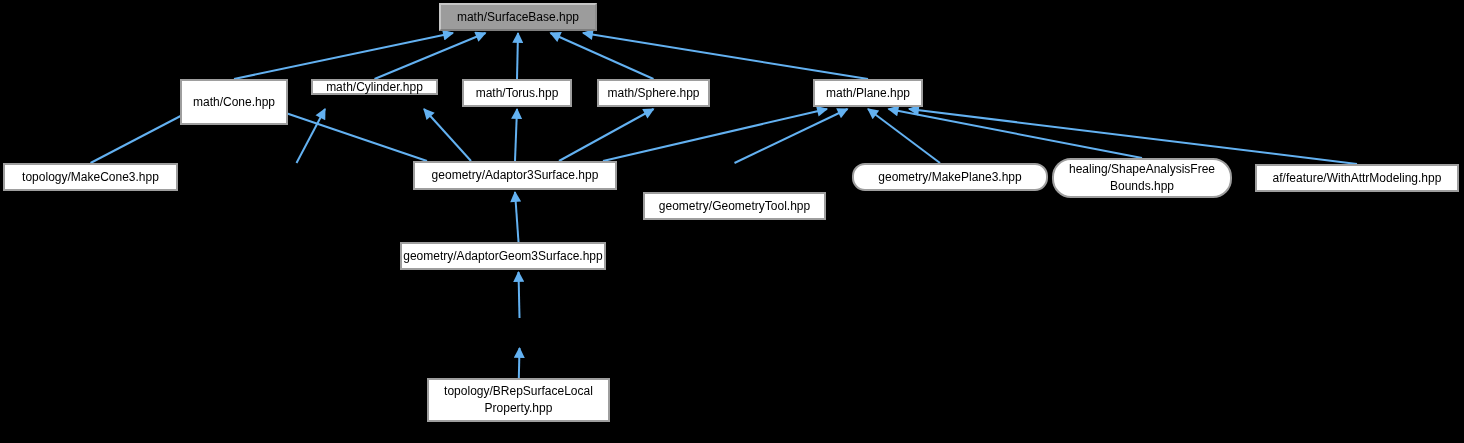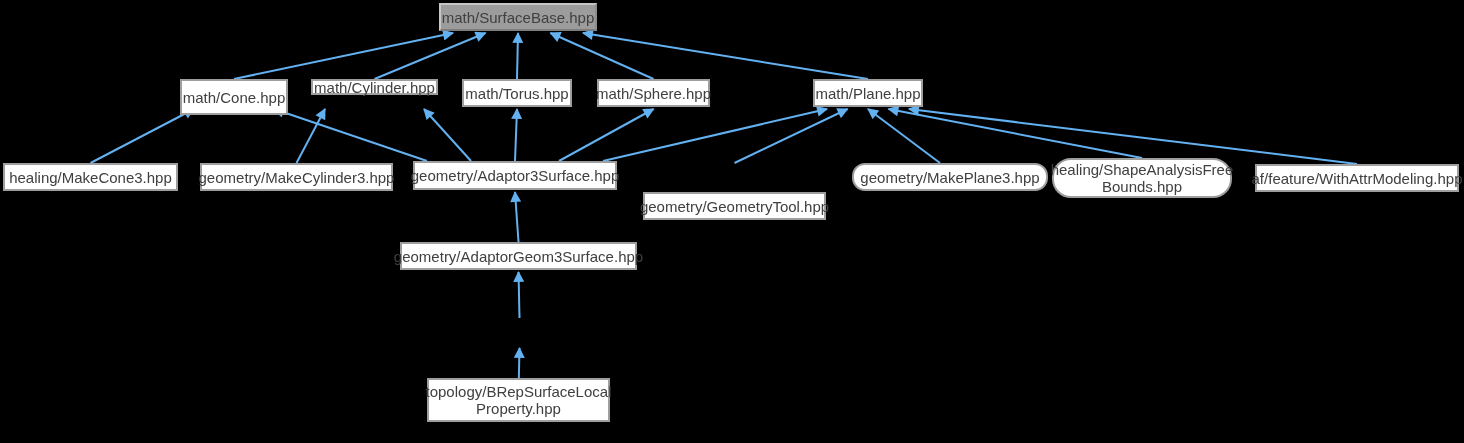--- a/index.html
+++ b/index.html
@@ -24,22 +24,22 @@
   }
   .node {
     position: absolute;
     box-sizing: border-box;
     display: flex;
     align-items: center;
     justify-content: center;
     text-align: center;
     background: #ffffff;
     border: 2px solid #9e9e9e;
-    color: #404040;
-    font-size: 15px;
+    color: #000000;
+    font-size: 12px;
     line-height: 17px;
     white-space: pre-line;
     cursor: pointer;
   }
   .node.current {
     background: #9c9c9c;
     border: 2px solid #c6c6c6;
     border-bottom-color: #7d7d7d;
     border-right-color: #8d8d8d;
     cursor: default;
@@ -70,29 +70,28 @@
       <line x1="734.5" y1="163" x2="847.5" y2="109" stroke="#63b1f1" stroke-width="2" marker-end="url(#arrow)"></line>
       <line x1="940" y1="163" x2="868" y2="109" stroke="#63b1f1" stroke-width="2" marker-end="url(#arrow)"></line>
       <line x1="1142" y1="158" x2="888.5" y2="109" stroke="#63b1f1" stroke-width="2" marker-end="url(#arrow)"></line>
       <line x1="1357" y1="164" x2="909" y2="109" stroke="#63b1f1" stroke-width="2" marker-end="url(#arrow)"></line>
       <line x1="518.5" y1="242" x2="515" y2="192" stroke="#63b1f1" stroke-width="2" marker-end="url(#arrow)"></line>
       <line x1="519.5" y1="318" x2="518.5" y2="272" stroke="#63b1f1" stroke-width="2" marker-end="url(#arrow)"></line>
       <line x1="518.5" y1="393" x2="519.5" y2="348" stroke="#63b1f1" stroke-width="2" marker-end="url(#arrow)"></line>
     </svg>
 
 <div class="node current" style="left: 439px; top: 3px; width: 158px; height: 28px;">math/SurfaceBase.hpp</div>
-    <div class="node" style="left: 180px; top: 79px; width: 108px; height: 36px;">math/Cone.hpp</div>
+    <div class="node" style="left: 180px; top: 79px; width: 108px; height: 46px;">math/Cone.hpp</div>
     <div class="node" style="left: 311px; top: 79px; width: 127px; height: 16px;">math/Cylinder.hpp</div>
     <div class="node" style="left: 462px; top: 79px; width: 110px; height: 28px;">math/Torus.hpp</div>
     <div class="node" style="left: 597px; top: 79px; width: 113px; height: 28px;">math/Sphere.hpp</div>
     <div class="node" style="left: 813px; top: 79px; width: 110px; height: 28px;">math/Plane.hpp</div>
-    <div class="node" style="left: 3px; top: 163px; width: 175px; height: 28px;">healing/MakeCone3.hpp</div>
-    <div class="node" style="left: 200px; top: 163px; width: 193px; height: 28px;">geometry/MakeCylinder3.hpp</div>
+    <div class="node" style="left: 3px; top: 163px; width: 175px; height: 28px;">topology/MakeCone3.hpp</div>
     <div class="node" style="left: 413px; top: 161px; width: 204px; height: 29px;">geometry/Adaptor3Surface.hpp</div>
     <div class="node" style="left: 643px; top: 163px; width: 183px; height: 28px; margin-top: 29px;">geometry/GeometryTool.hpp</div>
     <div class="node" style="left: 852px; top: 163px; width: 196px; height: 28px; border-radius: 13px;">geometry/MakePlane3.hpp</div>
     <div class="node" style="left: 1052px; top: 158px; width: 180px; height: 40px; border-radius: 19px;">healing/ShapeAnalysisFree
 Bounds.hpp</div>
     <div class="node" style="left: 1255px; top: 164px; width: 204px; height: 28px;">af/feature/WithAttrModeling.hpp</div>
-    <div class="node" style="left: 400px; top: 242px; width: 237px; height: 28px;">geometry/AdaptorGeom3Surface.hpp</div>
+    <div class="node" style="left: 400px; top: 242px; width: 206px; height: 28px;">geometry/AdaptorGeom3Surface.hpp</div>
     <div class="node" style="left: 427px; top: 378px; width: 183px; height: 44px;">topology/BRepSurfaceLocal
 Property.hpp</div>
   </div>
 
 </body></html>

